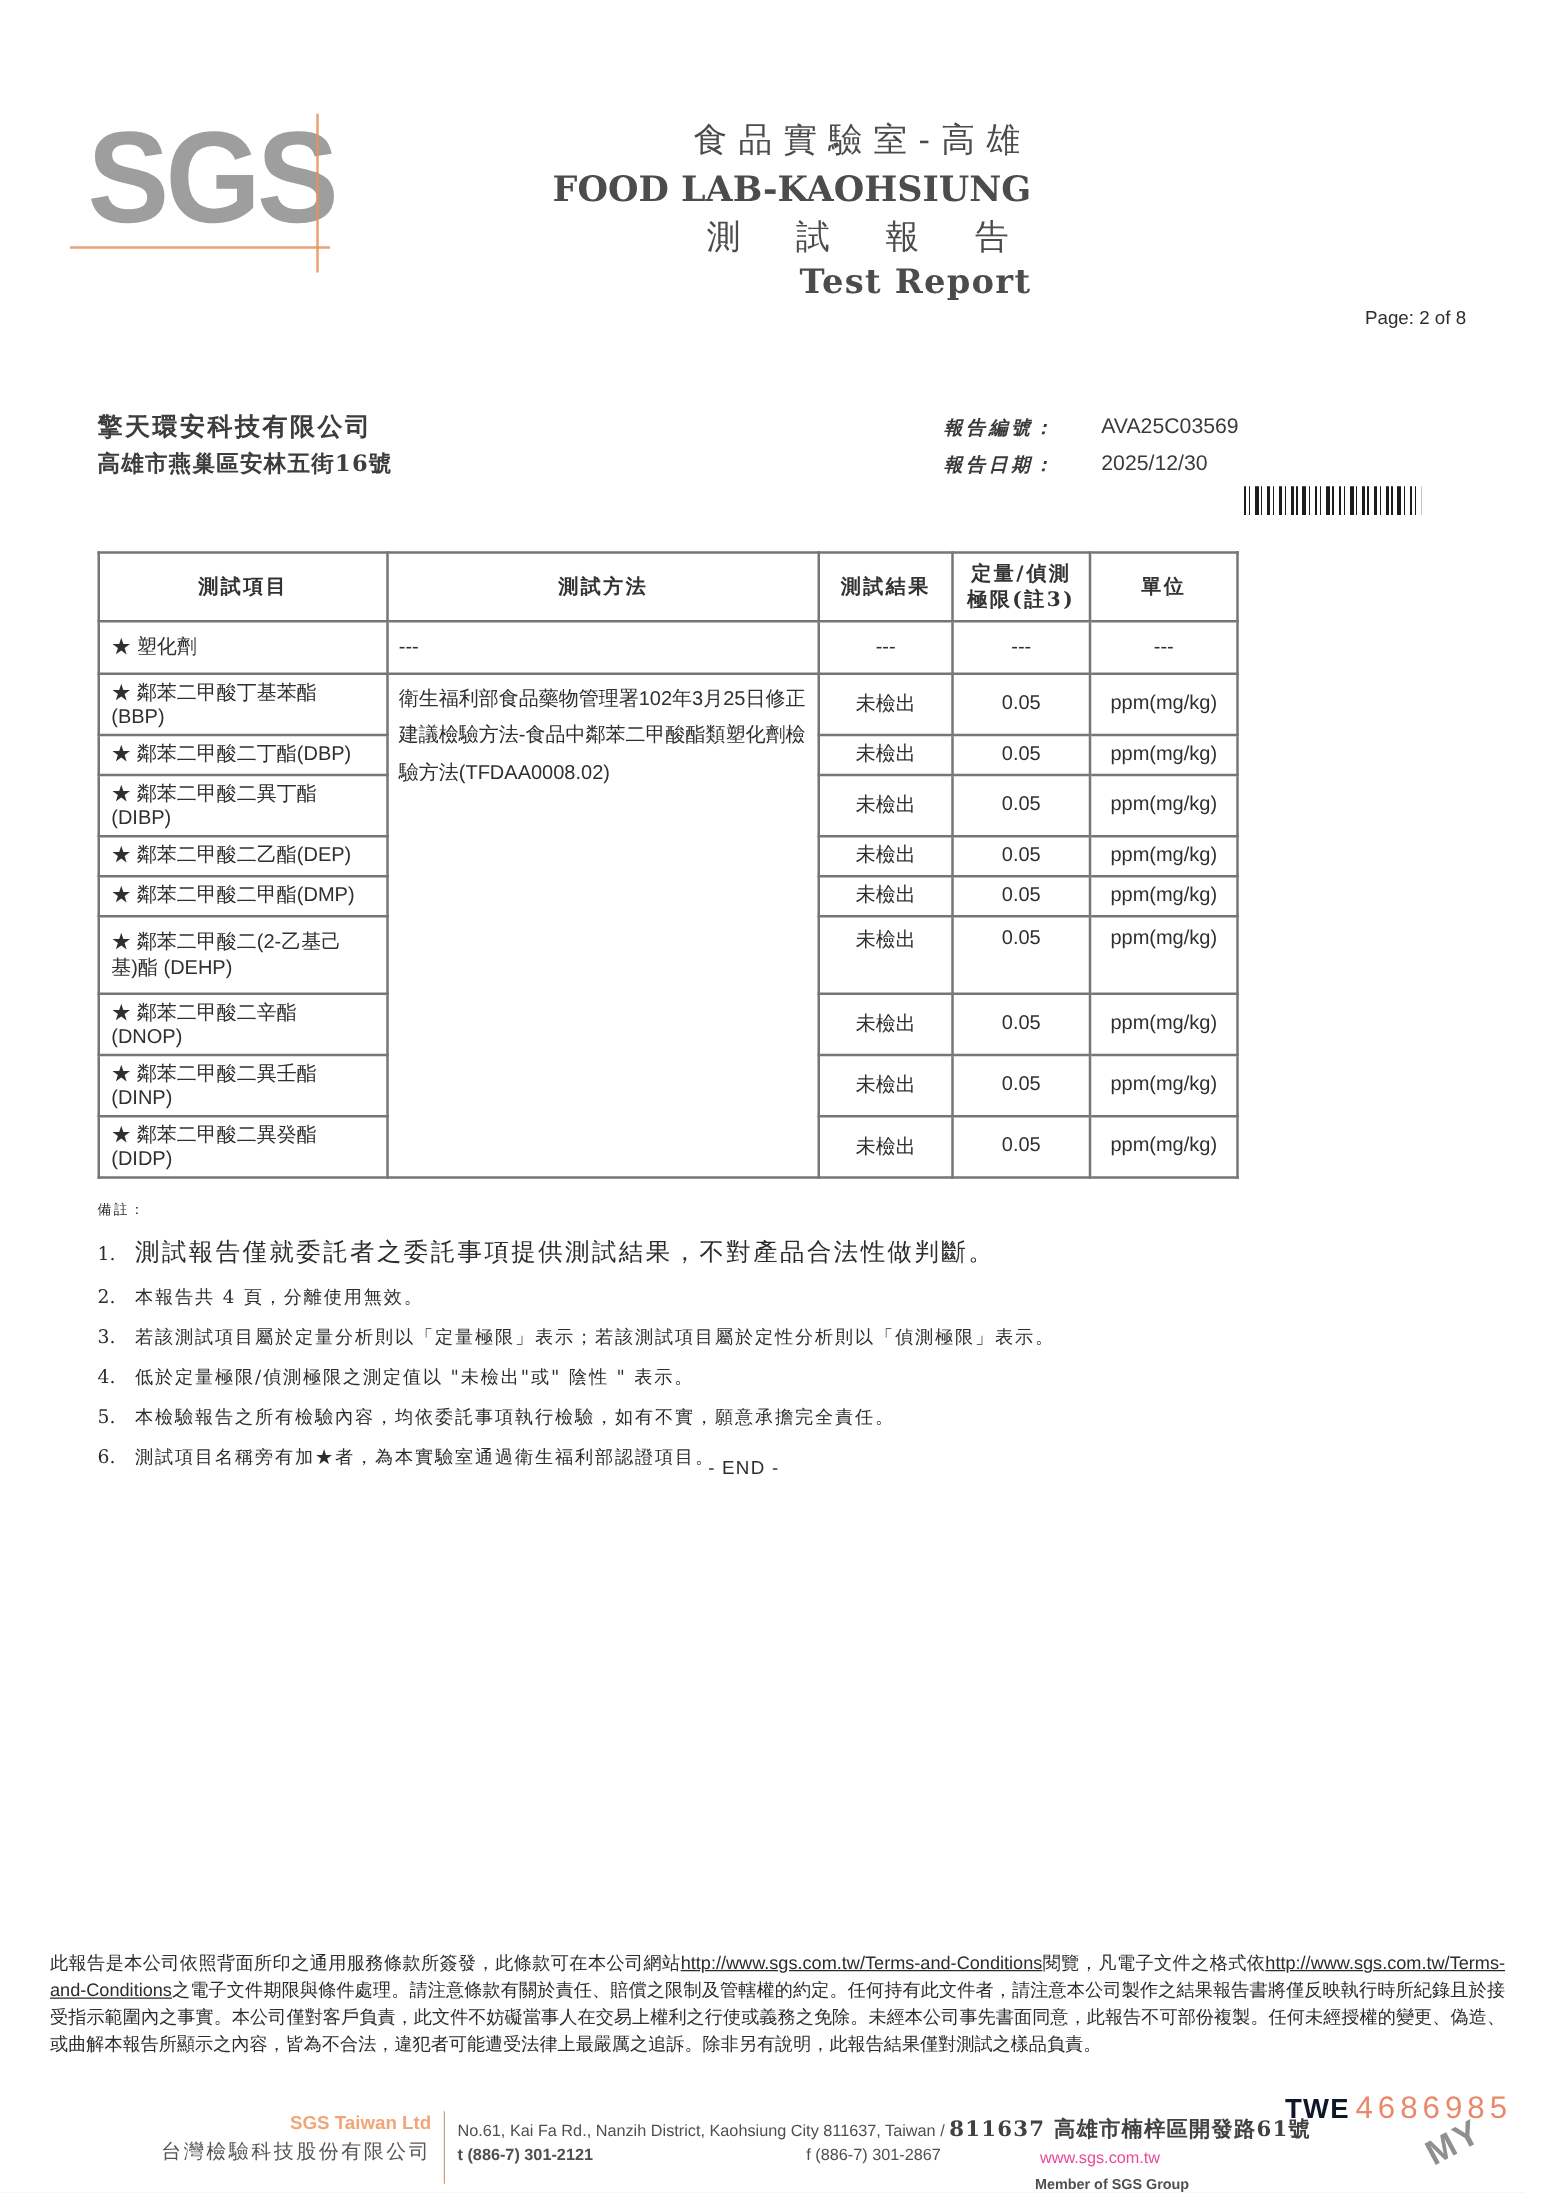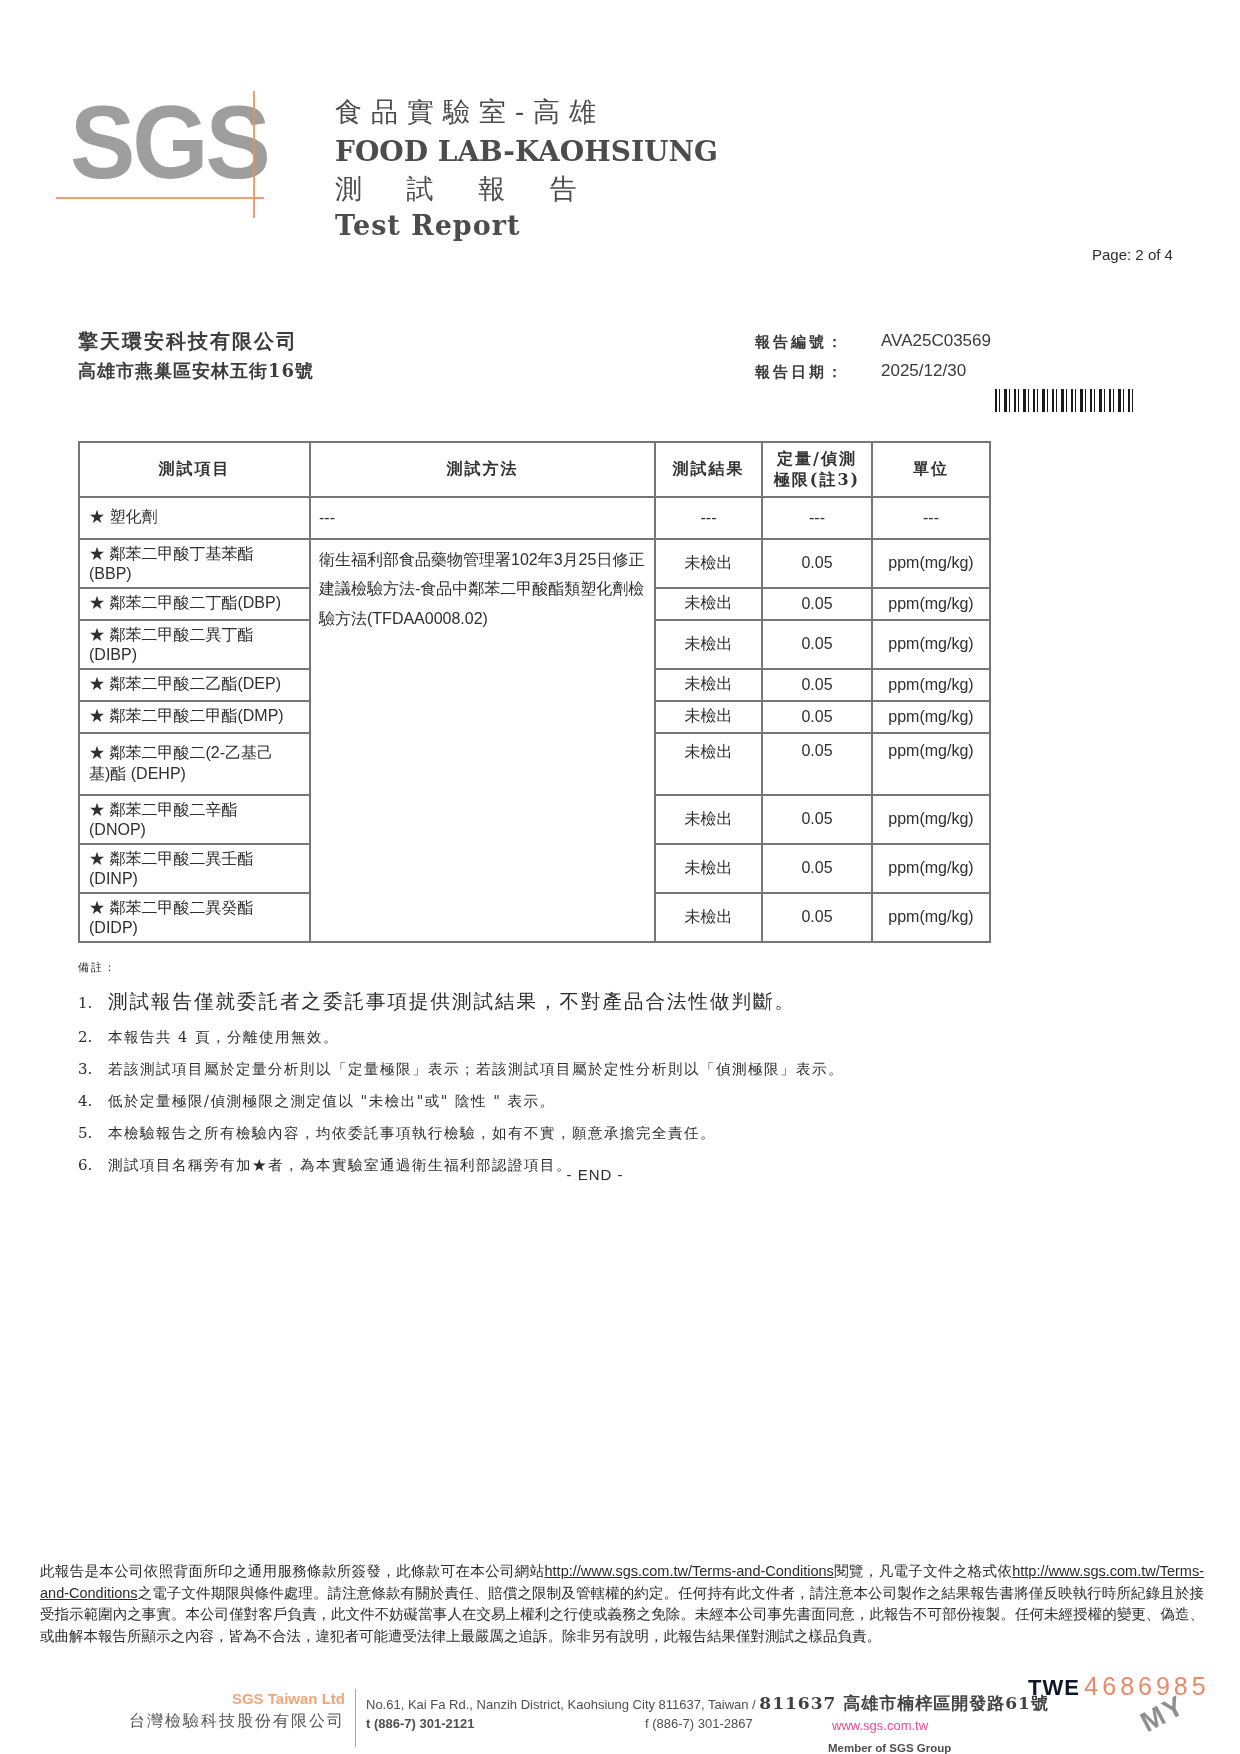--- a/index.html
+++ b/index.html
@@ -6,36 +6,36 @@
   body { background:#e8e8e8; font-family:"Liberation Sans", sans-serif; }
   #page { position:relative; width:1240px; height:1754px; background:#ffffff; margin:0 auto; overflow:hidden; }
 
   
   .logo { position:absolute; left:70px; top:90px; font-family:"Liberation Sans",sans-serif;
           font-weight:bold; font-size:98px; line-height:1; color:#9e9e9e;
           transform:scaleY(1.06); transform-origin:top left; letter-spacing:-3px; }
   .cross-h { position:absolute; left:56px; top:197px; width:208px; height:2px; background:#e8915a; opacity:.85; }
   .cross-v { position:absolute; left:253px; top:91px; width:2px; height:127px; background:#e8915a; opacity:.85; }
 
-  .title-block { position:absolute; left:335px; top:94px; width:490px; text-align:left;
+  .title-block { position:absolute; left:335px; top:94px; width:490px; text-align:right;
                  color:#4c4c4c; font-family:"DejaVu Serif","Liberation Serif",serif; }
   .t-zh-lab { font-size:27px; letter-spacing:9px; }
   .t-en-lab { font-size:28px; font-weight:bold; margin-top:5px; letter-spacing:0px; }
   .t-zh-rep { font-size:27px; letter-spacing:18px; margin-top:3px; }
   .t-en-rep { font-size:27px; font-weight:bold; margin-top:3px; letter-spacing:1px; }
 
   .page-label { position:absolute; left:1092px; top:246px; font-size:15px; color:#2e2e2e; }
 
   
   .client-name { position:absolute; left:78px; top:328px; font-size:20px; font-weight:bold;
                  color:#3d3d3d; letter-spacing:2px; font-family:Liberation Mono, monospace; }
   .client-addr { position:absolute; left:78px; top:359px; font-size:18px; font-weight:bold;
                  color:#3d3d3d; letter-spacing:1px; font-family:"DejaVu Serif","Liberation Serif",serif; }
   .meta-label { position:absolute; font-size:15px; font-weight:bold; color:#3a3a3a; letter-spacing:3px;
-                font-family:"DejaVu Serif","Liberation Serif",serif; }
+                font-family:"DejaVu Serif","Liberation Serif",serif;font-style:italic; }
   .meta-value { position:absolute; font-size:17px; color:#3a3a3a; }
   .barcode { position:absolute; left:995px; top:389px; width:142px; height:23px;
              background:repeating-linear-gradient(90deg,#1c1c1c 0 2px,#fff 2px 4px,#1c1c1c 4px 5px,
              #fff 5px 9px,#1c1c1c 9px 12px,#fff 12px 14px,#1c1c1c 14px 15px,#fff 15px 19px); }
 
   
   .report-table { position:absolute; left:78px; top:441px; width:911px; border-collapse:collapse; table-layout:fixed; }
   .report-table th, .report-table td { border:2px solid #767676; }
   .report-table thead th { height:55px; font-size:16px; font-weight:bold; color:#333;
        font-family:"DejaVu Serif","Liberation Serif",serif; letter-spacing:2px; }
@@ -91,21 +91,21 @@
   <div class="cross-h"></div>
   <div class="cross-v"></div>
 
   <div class="title-block">
     <div class="t-zh-lab">食品實驗室-高雄</div>
     <div class="t-en-lab">FOOD LAB-KAOHSIUNG</div>
     <div class="t-zh-rep">測 試 報 告</div>
     <div class="t-en-rep">Test Report</div>
   </div>
 
-  <div class="page-label">Page: 2 of 4</div>
+  <div class="page-label">Page: 2 of 8</div>
 
   <div class="client-name">擎天環安科技有限公司</div>
   <div class="client-addr">高雄市燕巢區安林五街16號</div>
 
   <div class="meta-label" style="left:755px; top:333px;">報告編號：</div>
   <div class="meta-value" style="left:881px; top:331px;">AVA25C03569</div>
   <div class="meta-label" style="left:755px; top:363px;">報告日期：</div>
   <div class="meta-value" style="left:881px; top:361px;">2025/12/30</div>
   <div class="barcode"></div>
 

